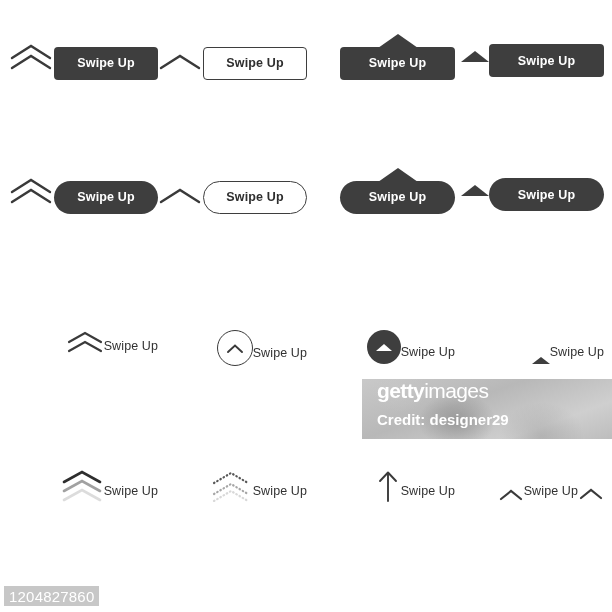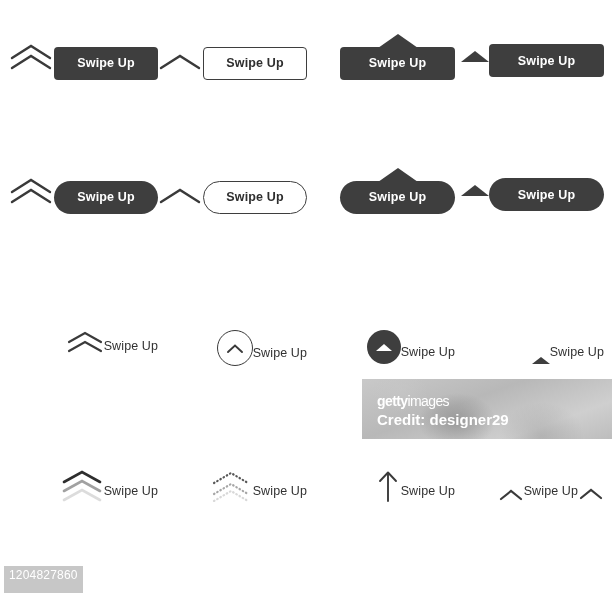--- a/index.html
+++ b/index.html
@@ -128,45 +128,45 @@
     height: 60px;
     overflow: hidden;
     background:
       radial-gradient(ellipse 55px 40px at 38% 70%, rgba(120,120,120,.55), rgba(190,190,190,0) 70%),
       radial-gradient(ellipse 60px 48px at 72% 95%, rgba(150,150,150,.45), rgba(200,200,200,0) 70%),
       radial-gradient(ellipse 40px 30px at 15% 20%, rgba(200,200,200,.5), rgba(215,215,215,0) 70%),
       linear-gradient(160deg, #c9c9c9 0%, #b8b8b8 40%, #cfcfcf 75%, #bdbdbd 100%);
   }
   .wm-logo {
     position: absolute;
-    left: 15px; top: 14px;
-    font-size: 14px;
+    left: 15px; top: 0;
+    font-size: 21px;
     font-weight: 700;
     letter-spacing: -.6px;
     color: #ffffff;
     white-space: nowrap;
   }
   .wm-logo .thin { font-weight: 400; }
   .wm-credit {
     position: absolute;
     left: 15px; top: 32px;
     font-size: 15px;
     font-weight: 700;
     color: #ffffff;
     white-space: nowrap;
   }
 
   .asset-id {
     position: absolute;
     left: 4px;
-    top: 566px;
+    top: 586px;
     background: #c7c7c7;
     color: #ffffff;
-    font-size: 12px;
-    padding: 2px 5px 11px 5px;
+    font-size: 15px;
+    padding: 2px 5px 1px 5px;
     letter-spacing: .2px;
   }
 </style>
 </head>
 <body>
 
 <div class="canvas">
 
   <div class="cell" style="left:8px; top:44px;">
     <span class="chev-wrap icon-gap-a">

